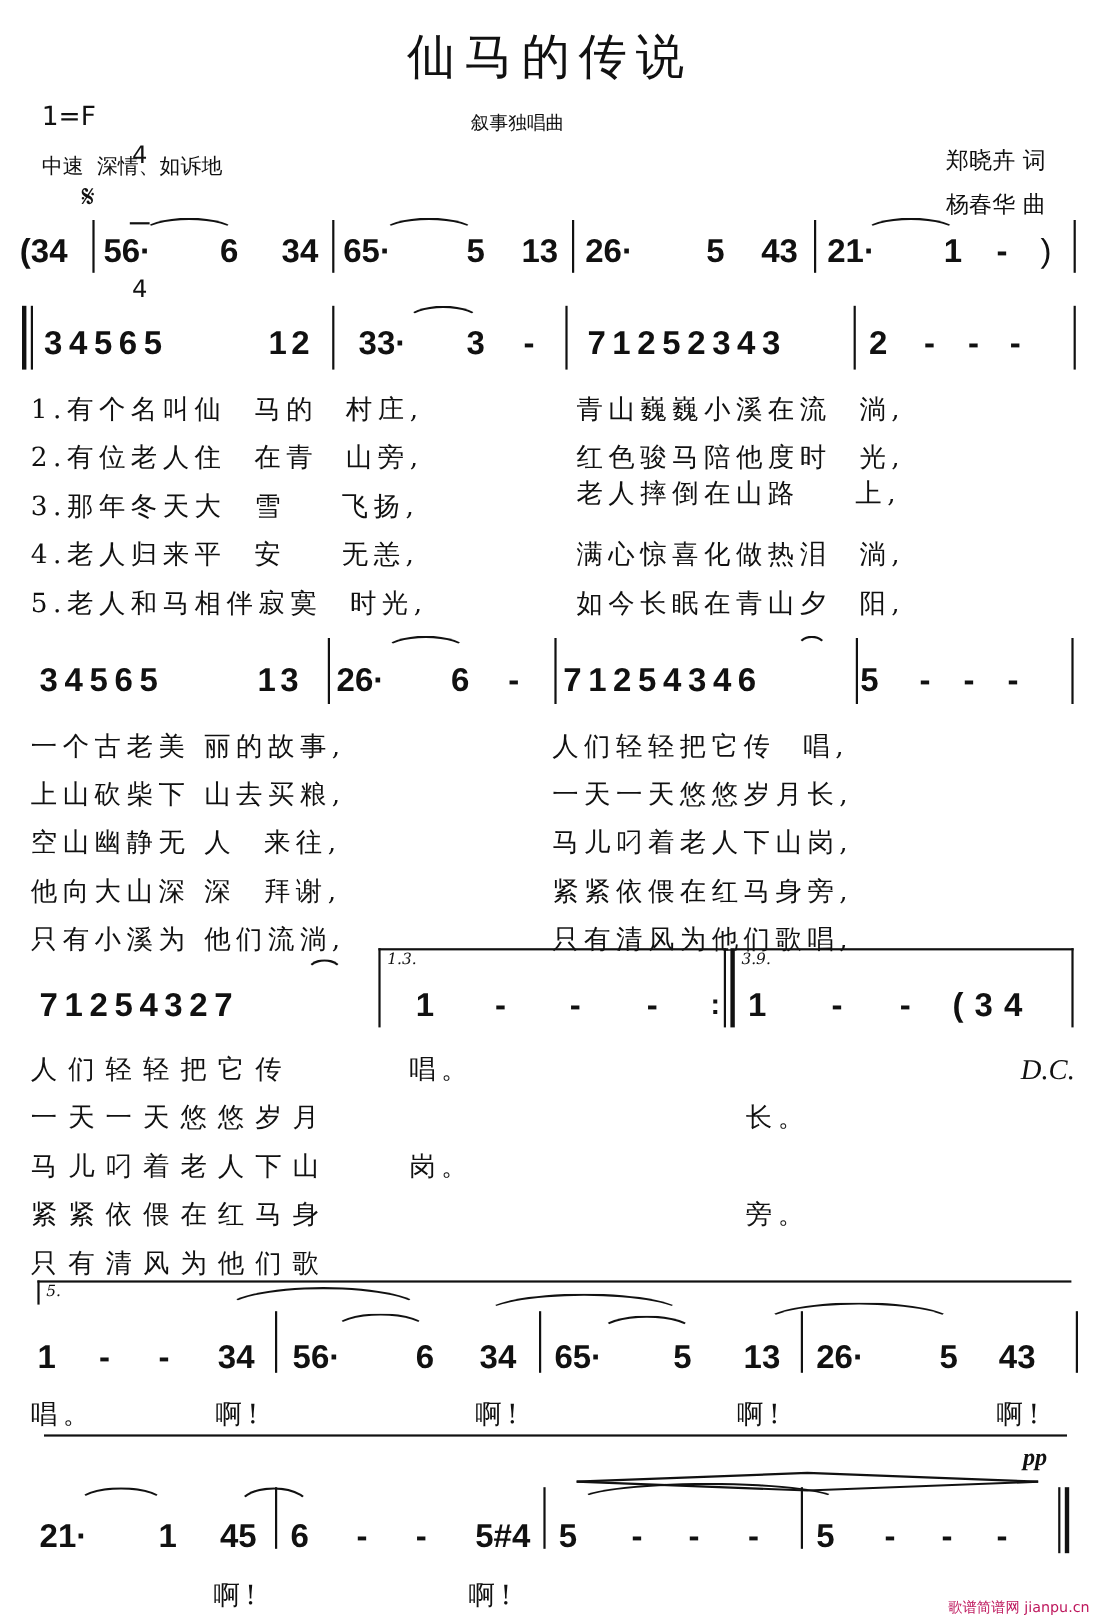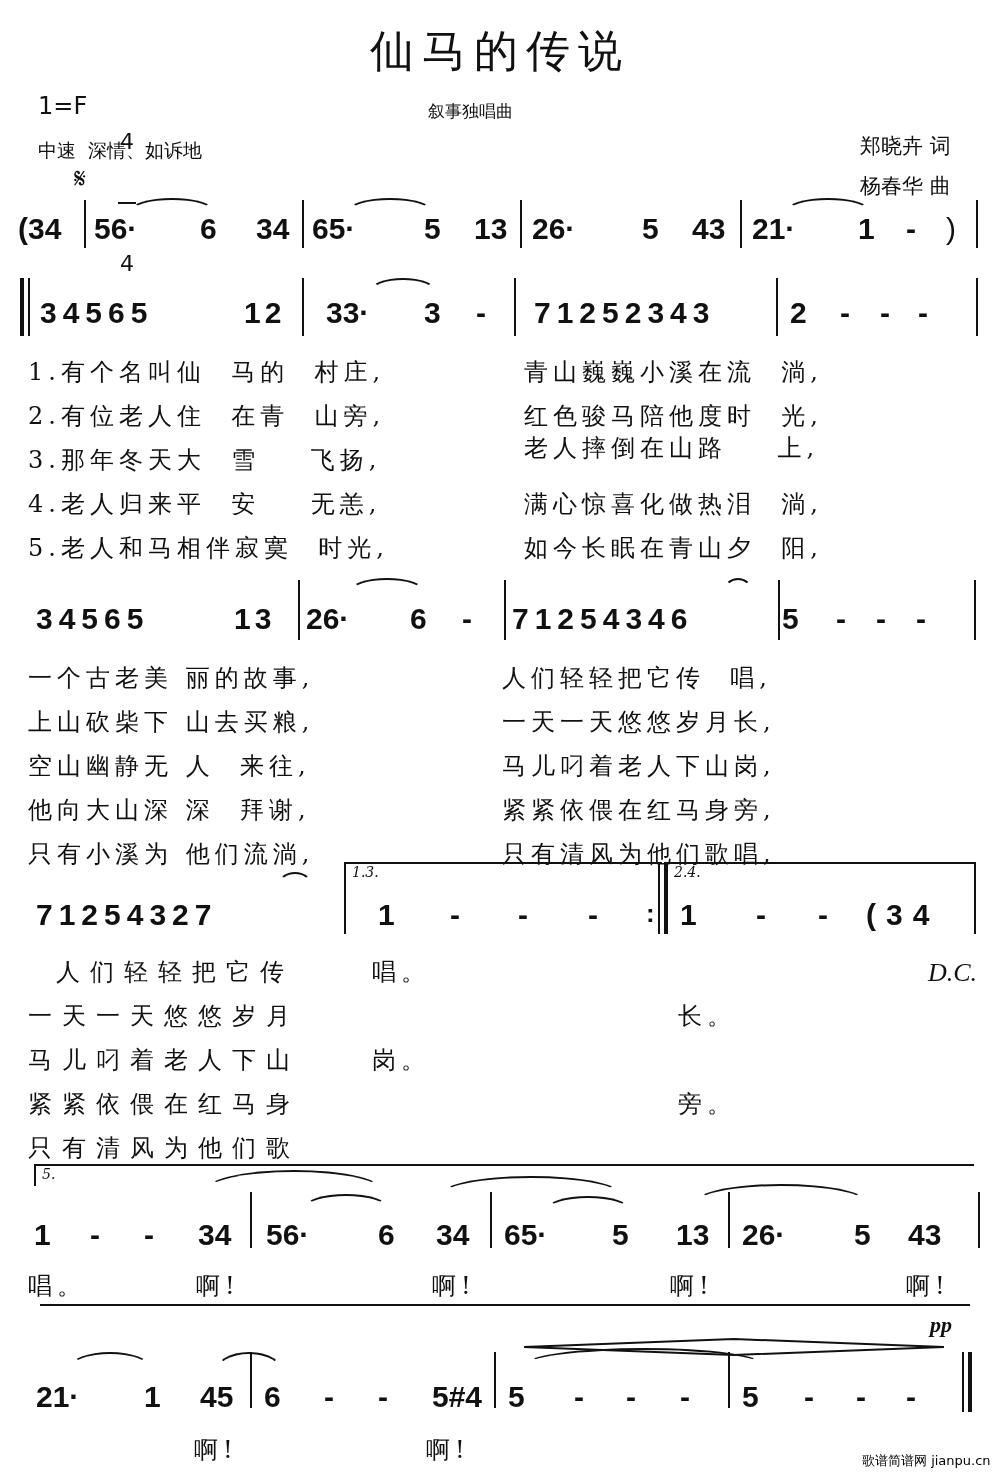--- a/index.html
+++ b/index.html
@@ -8,21 +8,21 @@
   .abs { position:absolute; white-space:pre; }
   .title { left:0; width:1000px; text-align:center; top:22px; font-size:44px; letter-spacing:8px; font-family:"DejaVu Serif", serif; }
   .hdr { font-family:"DejaVu Sans", sans-serif; font-weight:normal; font-size:20px; }
   .small { font-size:17px; font-family:"DejaVu Sans", sans-serif; }
   .num { font-family:"Liberation Sans", sans-serif; font-weight:bold; font-size:30px; }
   .lyr { font-size:24px; font-family:"DejaVu Serif", serif; letter-spacing:5px; }
   .bar { position:absolute; width:2px; background:#111; }
   .hline { position:absolute; height:2px; background:#111; }
   .slur { position:absolute; border:2px solid #111; border-bottom:none; border-left-color:transparent; border-right-color:transparent; border-radius:50% 50% 0 0; }
   .dc { font-style:italic; font-family:"Liberation Serif", serif; font-size:26px; }
-  .wm { font-size:13px; color:#000000; font-family:"DejaVu Sans", sans-serif; }
+  .wm { font-size:13px; color:#be185d; font-family:"DejaVu Sans", sans-serif; }
 </style>
 </head>
 <body>
 
 <div class="abs title">仙马的传说</div>
 <div class="abs hdr" style="left:38px;top:92px;font-size:24px;">1=F</div>
 <div class="abs hdr" style="left:118px;top:82px;line-height:24px;text-align:center;font-size:22px;">
   <div>4</div>
   <div style="border-top:2px solid #111;width:18px;margin:0 auto;"></div>
   <div>4</div>
@@ -130,30 +130,30 @@
   <div class="hline" style="left:344px;top:862px;width:318px;"></div>
   <div class="abs" style="left:352px;top:864px;font-size:14px;font-style:italic;">1.3.</div>
   <div class="abs num" style="left:378px;top:898px;">1</div>
   <div class="abs num" style="left:450px;top:898px;">-</div>
   <div class="abs num" style="left:518px;top:898px;">-</div>
   <div class="abs num" style="left:588px;top:898px;">-</div>
   <div class="abs num" style="left:646px;top:898px;font-size:26px;">:</div>
   <div class="bar" style="left:658px;top:862px;height:72px;"></div>
   <div class="bar" style="left:664px;top:862px;height:72px;width:4px;"></div>
   <div class="hline" style="left:668px;top:862px;width:308px;"></div>
-  <div class="abs" style="left:674px;top:864px;font-size:14px;font-style:italic;">2.4.</div>
+  <div class="abs" style="left:674px;top:864px;font-size:14px;font-style:italic;">3.9.</div>
   <div class="abs num" style="left:680px;top:898px;">1</div>
   <div class="abs num" style="left:756px;top:898px;">-</div>
   <div class="abs num" style="left:818px;top:898px;">-</div>
   <div class="abs num" style="left:866px;top:898px;letter-spacing:10px;">(34</div>
   <div class="bar" style="left:974px;top:862px;height:72px;"></div>
 </div>
 
 <div>
-  <div class="abs lyr" style="left:28px;top:956px;letter-spacing:10px;margin-left:28px;">人们轻轻把它传</div>
+  <div class="abs lyr" style="left:28px;top:956px;letter-spacing:10px;">人们轻轻把它传</div>
   <div class="abs lyr" style="left:372px;top:956px;">唱。</div>
   <div class="abs dc" style="left:928px;top:958px;">D.C.</div>
   <div class="abs lyr" style="left:28px;top:1000px;letter-spacing:10px;">一天一天悠悠岁月</div>
   <div class="abs lyr" style="left:678px;top:1000px;">长。</div>
   <div class="abs lyr" style="left:28px;top:1044px;letter-spacing:10px;text-align:right;">马儿叼着老人下山</div>
   <div class="abs lyr" style="left:372px;top:1044px;">岗。</div>
   <div class="abs lyr" style="left:28px;top:1088px;letter-spacing:10px;">紧紧依偎在红马身</div>
   <div class="abs lyr" style="left:678px;top:1088px;">旁。</div>
   <div class="abs lyr" style="left:28px;top:1132px;letter-spacing:10px;">只有清风为他们歌</div>
 </div>

